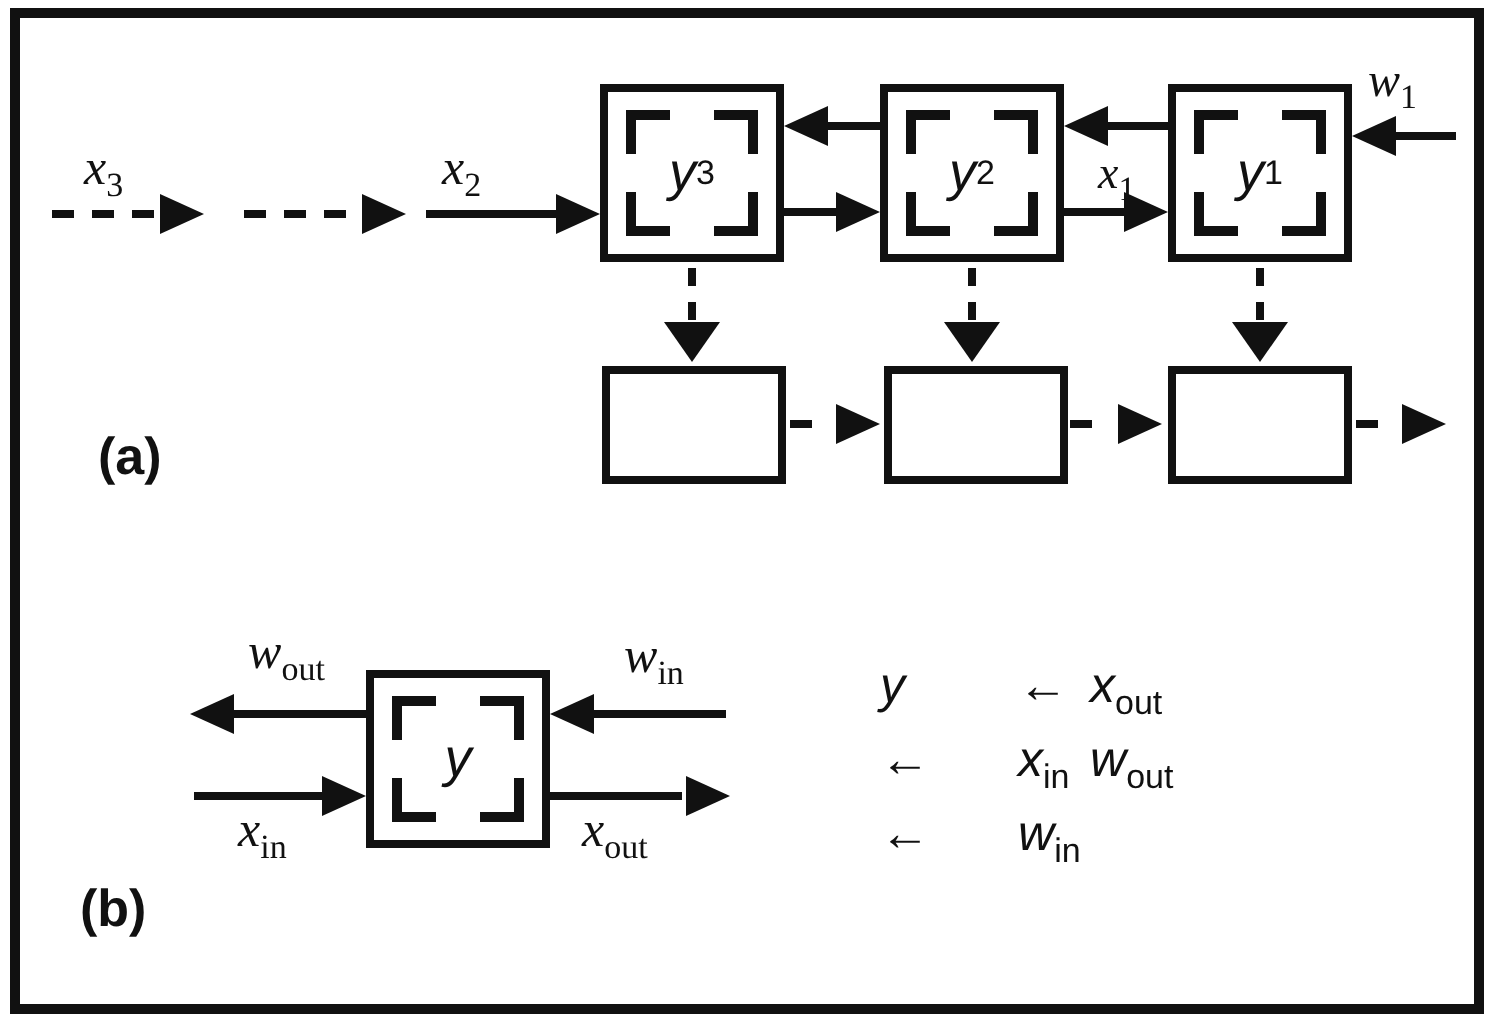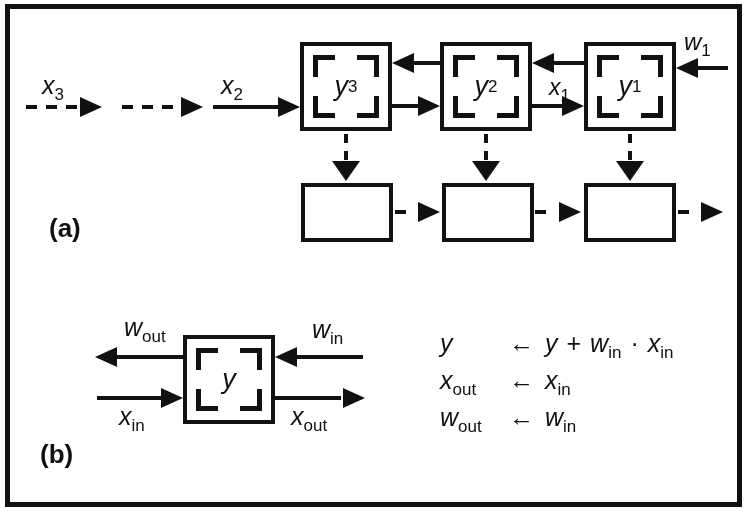--- a/index.html
+++ b/index.html
@@ -23,21 +23,21 @@
   .vdash{position:absolute;width:4px;
          background:repeating-linear-gradient(180deg,#111 0 9px,transparent 9px 17px);}
   .head-r{position:absolute;width:0;height:0;border-top:10px solid transparent;
           border-bottom:10px solid transparent;border-left:22px solid #111;}
   .head-l{position:absolute;width:0;height:0;border-top:10px solid transparent;
           border-bottom:10px solid transparent;border-right:22px solid #111;}
   .head-d{position:absolute;width:0;height:0;border-left:14px solid transparent;
           border-right:14px solid transparent;border-top:20px solid #111;}
   
   .plabel{position:absolute;font-weight:700;font-size:26px;}
-  .sig{position:absolute;font-size:25px;white-space:nowrap;}
+  .sig{position:absolute;font-size:25px;white-space:nowrap;font-family:Liberation Serif, serif;}
   .sig i,.cvar i,.eq i{font-style:italic;}
   sub{font-size:17px;font-style:normal;vertical-align:-6px;line-height:0;}
   .eq{position:absolute;left:440px;top:329px;display:grid;
       grid-template-columns:69px 36px auto;grid-auto-rows:37px;
       font-size:25px;align-items:start;white-space:nowrap;}
   .eq .op{margin:0 9px;}
 </style>
 </head>
 <body>
 
@@ -146,21 +146,20 @@
   <div class="hline" style="left:97px;top:396px;width:64px"></div>
   <div class="head-r" style="left:161px;top:388px"></div>
 
   <span class="sig" style="left:291px;top:402px"><i>x</i><sub>out</sub></span>
   <div class="hline" style="left:273px;top:396px;width:68px"></div>
   <div class="head-r" style="left:343px;top:388px"></div>
 
   <div class="eq">
     <span><i>y</i><sub></sub></span>
     <span>←</span>
-    <span><i>y</i><span class="op">+</span><i>w</i><sub>in</sub><span class="op">·</span><i>x</i><sub>in</sub></span>
 
     <span><i>x</i><sub>out</sub></span>
     <span>←</span>
     <span><i>x</i><sub>in</sub></span>
 
     <span><i>w</i><sub>out</sub></span>
     <span>←</span>
     <span><i>w</i><sub>in</sub></span>
   </div>
 </div>

